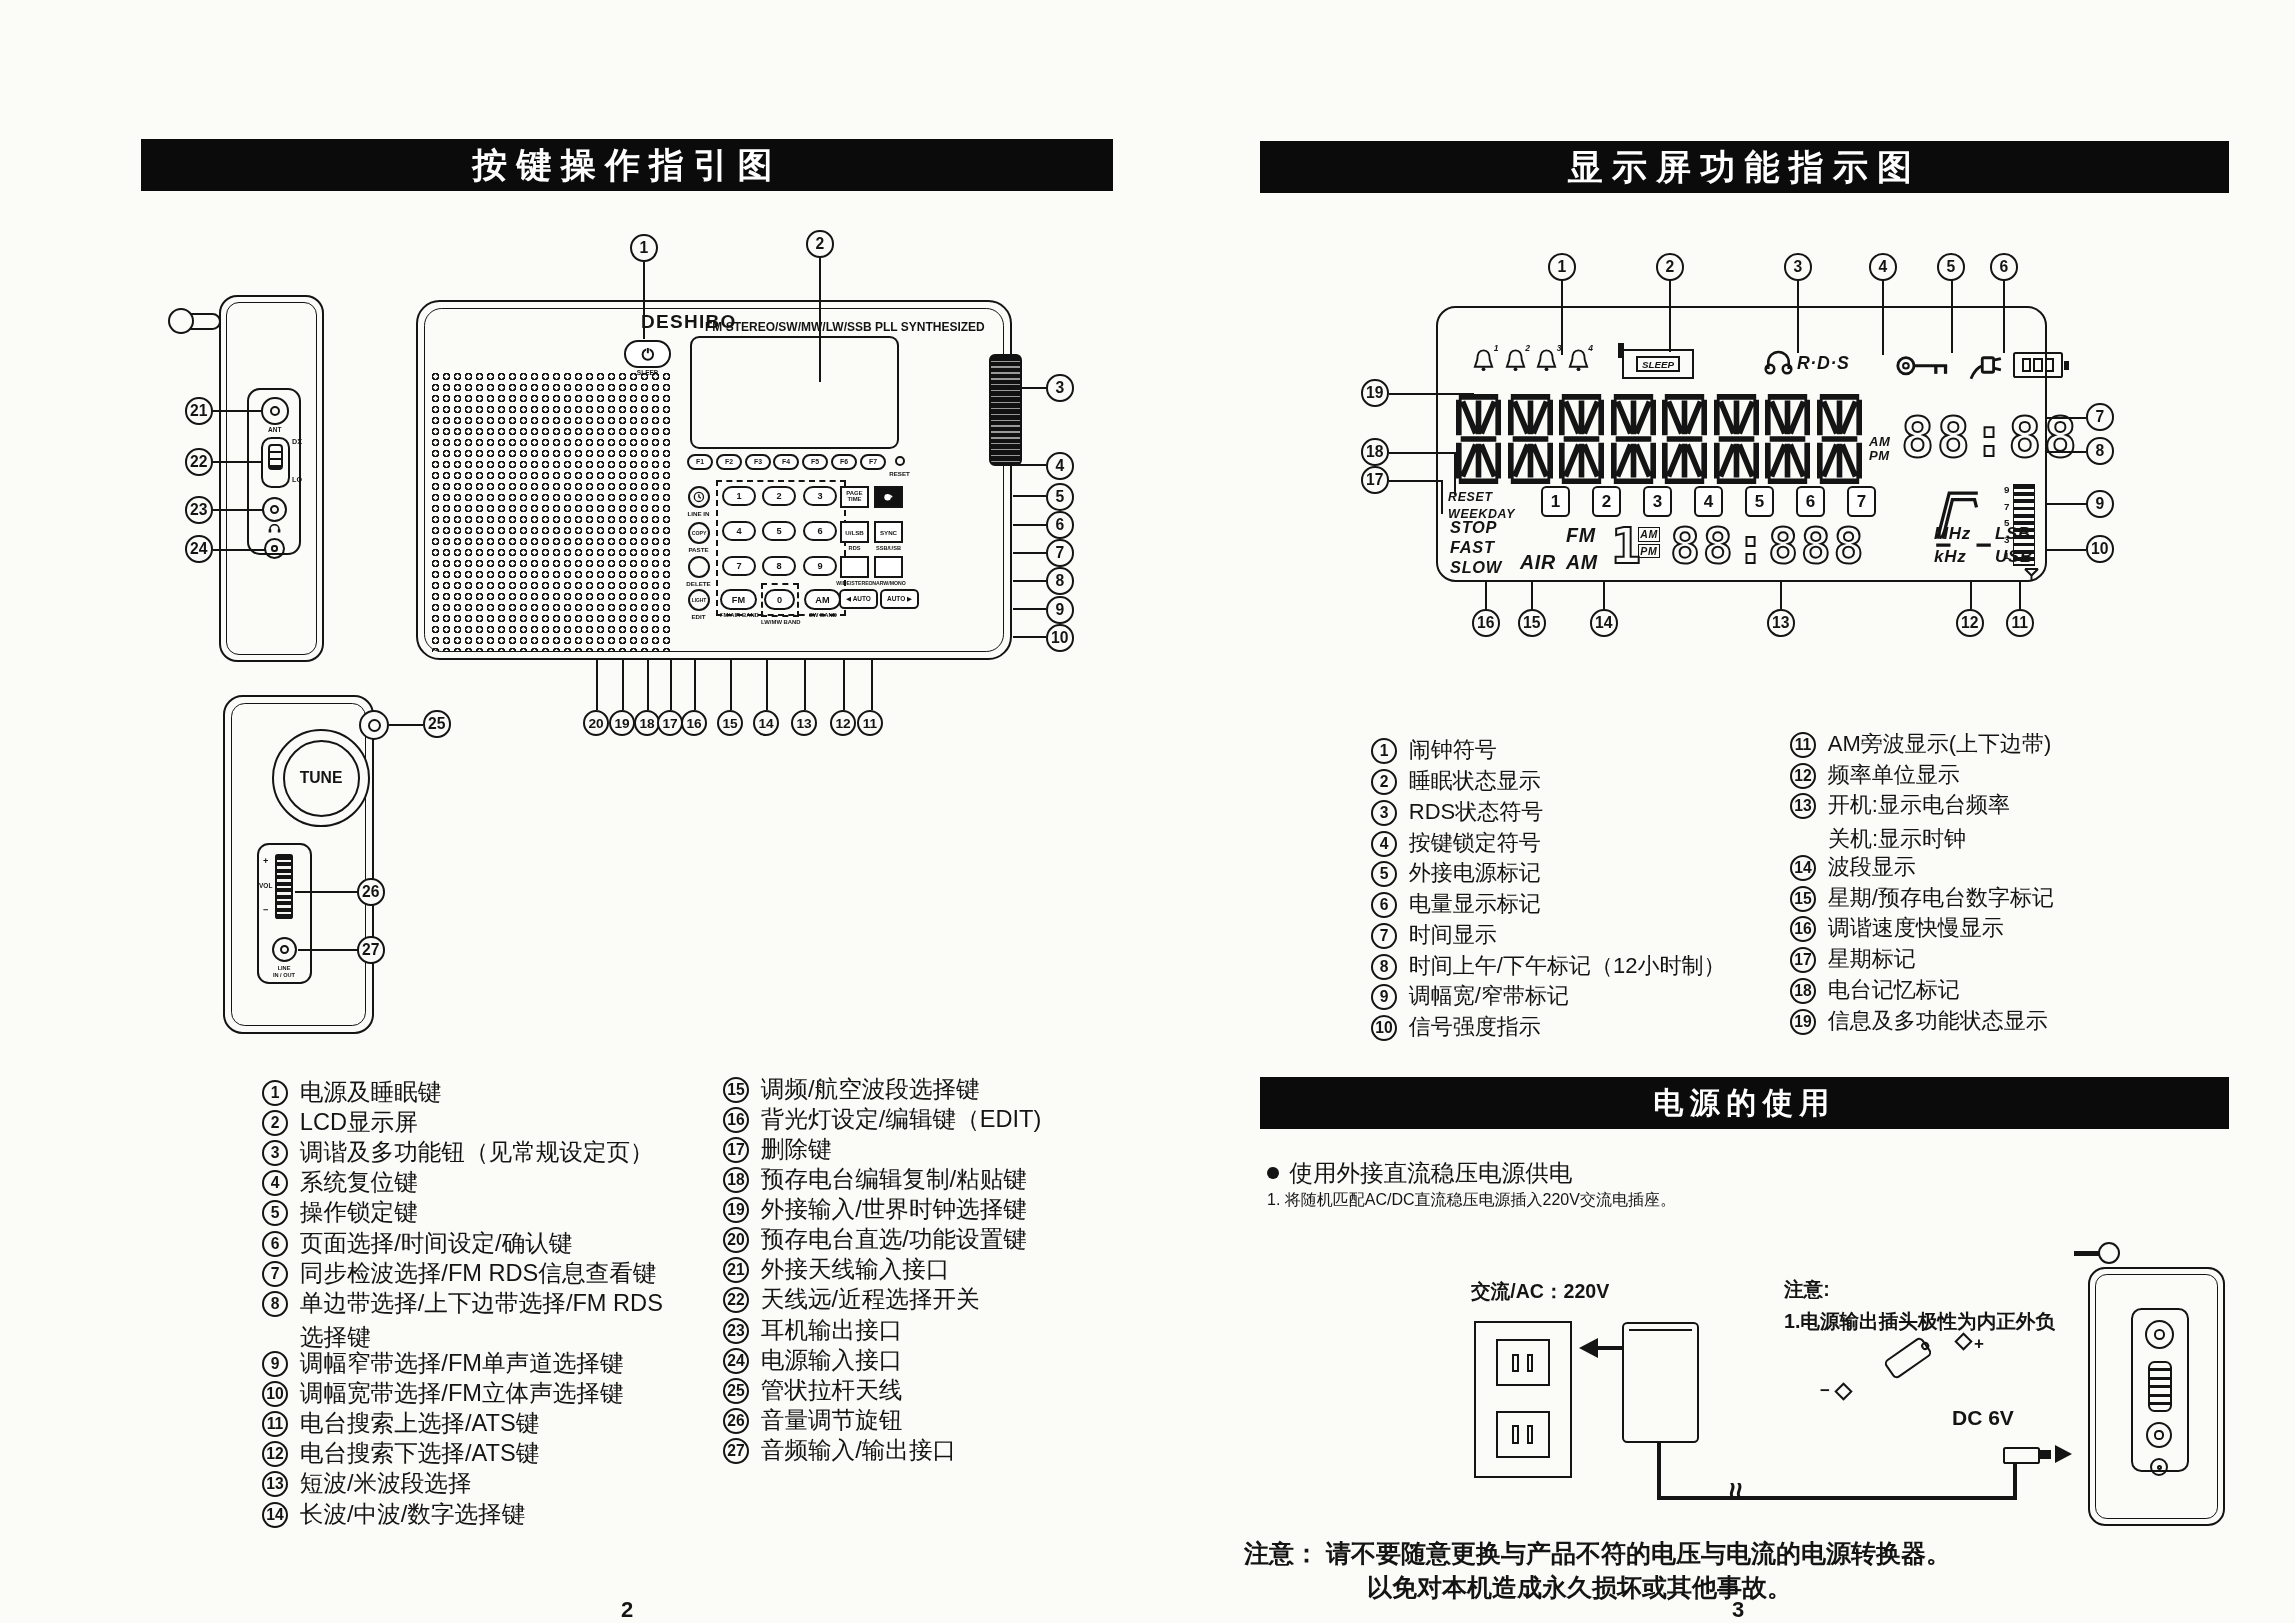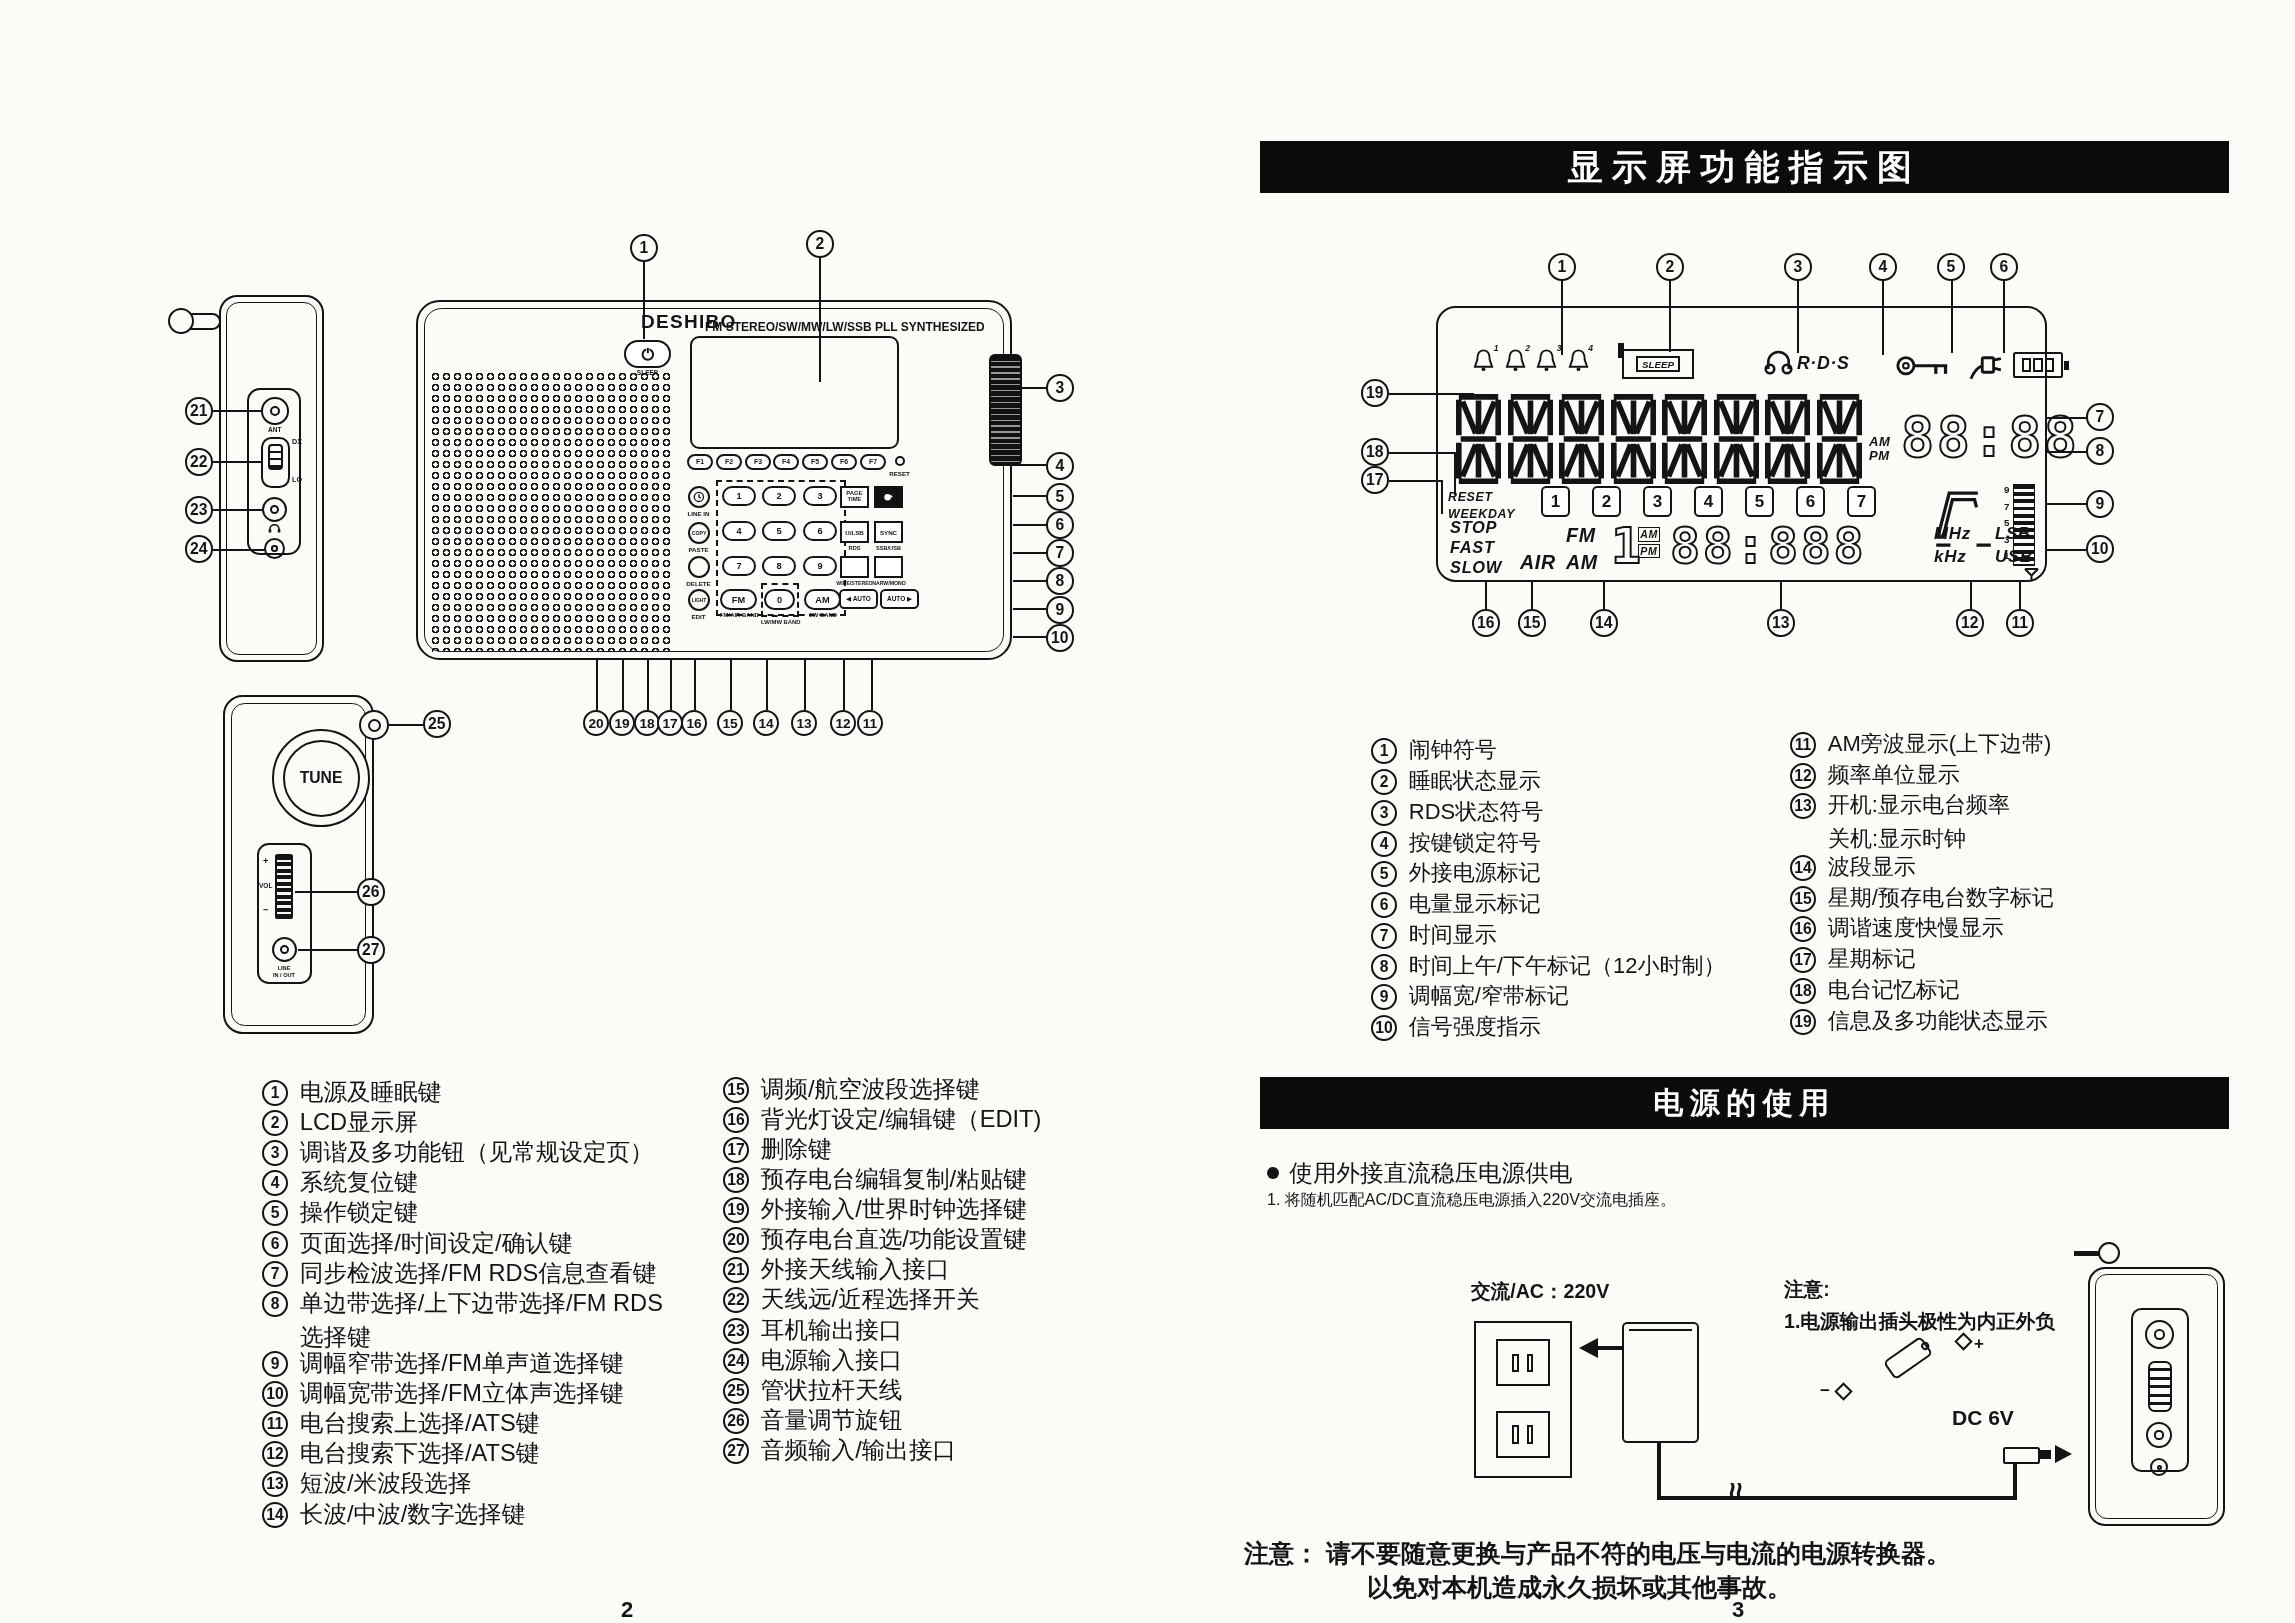--- a/index.html
+++ b/index.html
@@ -24,20 +24,23 @@
   svg{display:block;}
   .dia{position:absolute;width:13px;height:13px;border:2px solid #141414;transform:rotate(45deg);box-sizing:border-box;}
   .arrL{position:absolute;width:0;height:0;border-top:10.5px solid transparent;border-bottom:10.5px solid transparent;border-right:19.6px solid #141414;}
   .arrR{position:absolute;width:0;height:0;border-top:9.2px solid transparent;border-bottom:9.2px solid transparent;border-left:17px solid #141414;}
 </style>
 </head>
 <body>
 
 <div id="sheet">
 
+  <div class="bar" style="left:141px;top:139px;width:972px;height:52px;font-size:35px;letter-spacing:9.2px;">
+    <span>按键操作指引图</span>
+  </div>
 
   <div class="abs ol" style="left:416px;top:300px;width:596px;height:360px;border-radius:23.6px;">
     <div class="abs" style="inset:5.9px;border:1.3px solid #141414;border-radius:17.7px;"></div>
     <div class="abs" style="left:223px;top:9.2px;font-size:19px;font-weight:800;letter-spacing:1.3px;">DESHIBO</div>
     <div class="abs" style="left:287px;top:17.7px;font-size:12px;font-weight:700;">FM STEREO/SW/MW/LW/SSB PLL SYNTHESIZED RECEIVER</div>
 
     <div class="pill" style="left:206px;top:38px;width:47px;height:27.5px;">
       <svg width="15.7" height="15.7" viewBox="0 0 24 24">
           <circle cx="12" cy="13" r="8" fill="none" stroke="#141414" stroke-width="3"></circle>
           <line x1="12" y1="2" x2="12" y2="11" stroke="#fff" stroke-width="5"></line>

